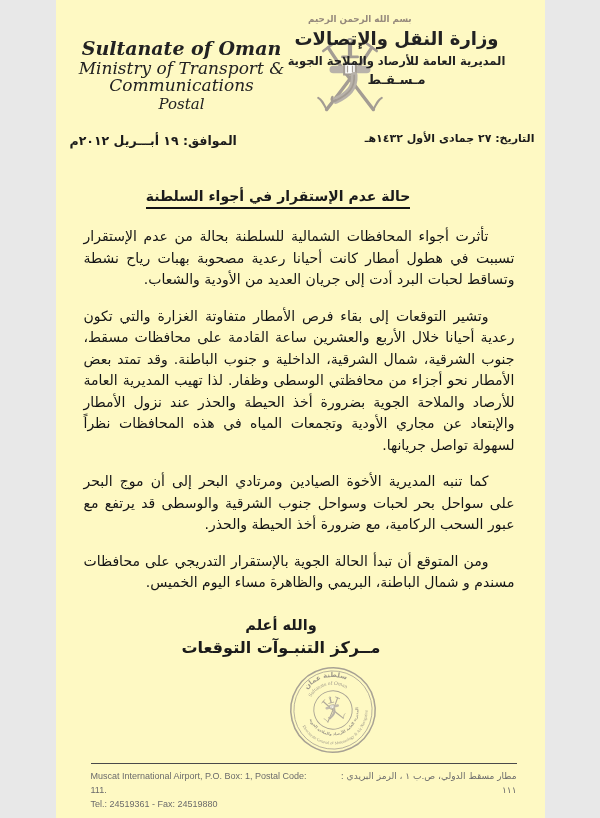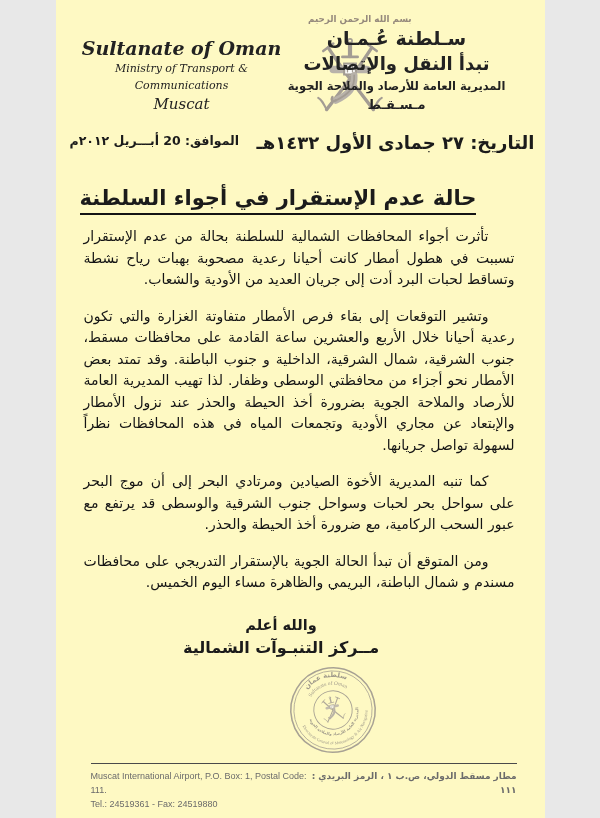--- a/index.html
+++ b/index.html
@@ -7,49 +7,49 @@
     position:relative;width:489px;height:818px;margin:0 auto;
     background:#fef9c3;overflow:hidden;
     font-family:"DejaVu Sans",sans-serif;color:#1b1b1b;
   }
   
   .lh-en{
     position:absolute;top:36px;left:12px;width:228px;text-align:center;
     font-family:"DejaVu Serif",serif;font-style:italic;color:#222;
   }
   .lh-en .l1{font-size:19px;font-weight:bold;line-height:24px;}
-  .lh-en .l2{font-size:11px;line-height:17px;}
+  .lh-en .l2{font-size:17px;line-height:17px;}
   .lh-en .l3{font-size:13px;line-height:19px;}
   .lh-en .l4{font-size:15px;line-height:20px;}
   .lh-ar{
     position:absolute;top:26px;right:18px;width:260px;text-align:center;
     direction:rtl;font-weight:bold;color:#222;
   }
   .lh-ar .l1{font-size:19px;line-height:25px;letter-spacing:1px;}
   .lh-ar .l2{font-size:18px;line-height:26px;}
   .lh-ar .l3{font-size:11.5px;line-height:19px;}
   .lh-ar .l4{font-size:13px;line-height:17px;}
   .bismillah{
     position:absolute;top:13px;left:250px;width:110px;text-align:center;
     direction:rtl;font-size:9.5px;font-weight:bold;color:#95897c;
     white-space:nowrap;transform:scaleX(.92);
   }
   .emblem{position:absolute;top:36px;left:251px;}
   .date-hijri{
     position:absolute;top:132px;right:10px;direction:rtl;
-    font-size:18px;font-weight:bold;
+    font-size:11px;font-weight:bold;
   }
   .date-greg{
     position:absolute;top:133px;left:14px;direction:rtl;
     font-size:12.5px;font-weight:bold;
   }
   
   .title-wrap{position:absolute;top:186px;left:0;right:44px;text-align:center;}
   .doc-title{
-    display:inline-block;direction:rtl;font-size:21px;font-weight:bold;
+    display:inline-block;direction:rtl;font-size:14px;font-weight:bold;
     border-bottom:2px solid #141414;padding-bottom:3px;
   }
   
   .body-text{
     position:absolute;top:226px;right:30px;left:28px;
     direction:rtl;text-align:justify;
     font-size:14px;line-height:21.5px;font-weight:normal;color:#141414;
   }
   .body-text p{margin:0 0 15px;text-indent:26px;}
   
@@ -67,21 +67,21 @@
   
   .footer-rule{
     position:absolute;top:763px;left:35px;right:28px;
     border-top:1.5px solid #4a4a4a;
   }
   .footer{
     position:absolute;top:769px;left:35px;right:28px;
     display:flex;color:#6b6b6b;
   }
   .footer .en{font-family:"Liberation Sans",sans-serif;font-size:9px;line-height:14px;}
-  .footer .ar{direction:rtl;text-align:right;font-size:9px;line-height:14px;font-weight:bold;}
+  .footer .ar{direction:rtl;text-align:right;font-size:9px;line-height:14px;}
 </style>
 </head>
 <body>
 
 <div class="page">
 
   <div class="bismillah">بسم الله الرحمن الرحيم</div>
 
   <svg class="emblem" width="86" height="92" viewBox="0 0 100 110">
     <defs>
@@ -102,47 +102,46 @@
         <path d="M55,47 C56,62 48,70 33,77" stroke-width="2"></path>
         <path d="M33,77 C29,79 27,77 29,73" stroke-width="3"></path>
       </g>
     </defs>
     <use href="#emblem-shape"></use>
   </svg>
 
   <div class="lh-en">
     <div class="l1">Sultanate of Oman</div>
     <div class="l2">Ministry of Transport &amp; Communications</div>
-    <div class="l4">Muscat</div>
+    <div class="l4">Postal</div>
   </div>
 
   <div class="lh-ar">
-    <div class="l1">سـلطنة عُـمـان</div>
-    <div class="l2">تبدأ النقل والإتصالات</div>
+    <div class="l2">وزارة النقل والإتصالات</div>
     <div class="l3">المديرية العامة للأرصاد والملاحة الجوية</div>
     <div class="l4">مـسـقـط</div>
   </div>
 
   <div class="date-hijri">التاريخ: ٢٧ جمادى الأول ١٤٣٢هـ</div>
-  <div class="date-greg">الموافق: 20 أبـــريل ٢٠١٢م</div>
+  <div class="date-greg">الموافق: ١٩ أبـــريل ٢٠١٢م</div>
 
   <div class="title-wrap">
     <span class="doc-title">حالة عدم الإستقرار في أجواء السلطنة</span>
   </div>
 
   <div class="body-text">
     <p>تأثرت أجواء المحافظات الشمالية للسلطنة بحالة من عدم الإستقرار تسببت في هطول أمطار كانت أحيانا رعدية مصحوبة بهبات رياح نشطة وتساقط لحبات البرد أدت إلى جريان العديد من الأودية والشعاب.</p>
     <p>وتشير التوقعات إلى بقاء فرص الأمطار متفاوتة الغزارة والتي تكون رعدية أحيانا خلال الأربع والعشرين ساعة القادمة على محافظات مسقط، جنوب الشرقية، شمال الشرقية، الداخلية و جنوب الباطنة. وقد تمتد بعض الأمطار نحو أجزاء من محافظتي الوسطى وظفار. لذا تهيب المديرية العامة للأرصاد والملاحة الجوية بضرورة أخذ الحيطة والحذر عند نزول الأمطار والإبتعاد عن مجاري الأودية وتجمعات المياه في هذه المحافظات نظراً لسهولة تواصل جريانها.</p>
     <p>كما تنبه المديرية الأخوة الصيادين ومرتادي البحر إلى أن موج البحر على سواحل بحر لحبات وسواحل جنوب الشرقية والوسطى قد يرتفع مع عبور السحب الركامية، مع ضرورة أخذ الحيطة والحذر.</p>
     <p>ومن المتوقع أن تبدأ الحالة الجوية بالإستقرار التدريجي على محافظات مسندم و شمال الباطنة، البريمي والظاهرة مساء اليوم الخميس.</p>
   </div>
 
   <div class="sig">
     <div class="closing">والله أعلم</div>
-    <div class="center-name">مــركز التنبـوآت الشمالية</div>
+    <div class="center-name">مــركز التنبـوآت التوقعات</div>
   </div>
 
   <svg class="stamp" width="92" height="92" viewBox="0 0 120 120">
     <defs>
       <path id="arc-top-outer" d="M 17,60 A 43,43 0 0 1 103,60"></path>
       <path id="arc-top-inner" d="M 27,60 A 33,33 0 0 1 93,60"></path>
       <path id="arc-bot-outer" d="M 15,60 A 45,45 0 0 0 105,60"></path>
       <path id="arc-bot-inner" d="M 27,60 A 33,33 0 0 0 93,60"></path>
     </defs>
     <circle cx="60" cy="60" r="55" fill="none" stroke="#9a948c" stroke-width="2"></circle>

